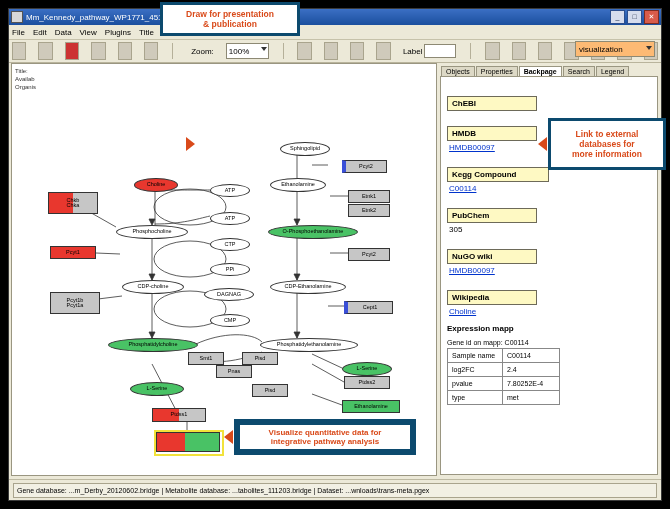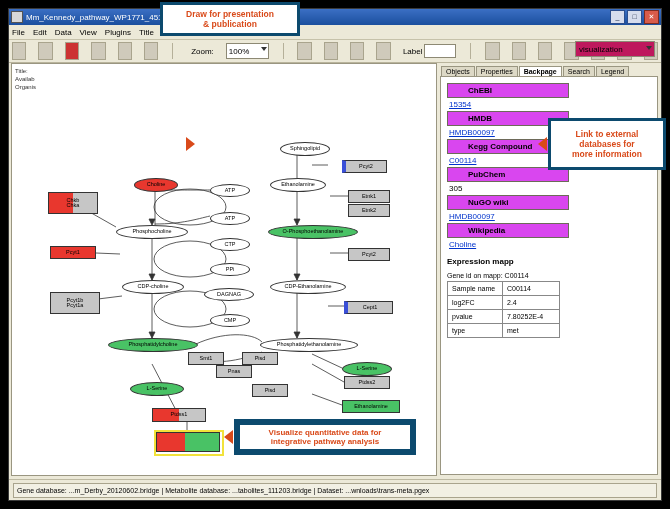--- a/index.html
+++ b/index.html
@@ -22,36 +22,36 @@
   .toolbar{height:22px;background:#ece9d8;display:flex;align-items:center;padding:0 3px;gap:12px;border-bottom:1px solid #b9b49c;}
   .tbtn{width:16px;height:16px;background:#dedacb;border:1px solid #a9a48d;}
   .tbtn.red{background:#c33;}
   .tbtn.gry{background:#cfcabb;}
   .zoomlbl{font-size:8px;margin-left:4px;}
   .zoomsel{width:50px;height:14px;font-size:8px;border:1px solid #8d8974;background:#fff;display:flex;align-items:center;padding-left:2px;position:relative;}
   .zoomsel .car{position:absolute;right:1px;top:3px;width:0;height:0;border-left:3px solid transparent;border-right:3px solid transparent;border-top:4px solid #333;}
   .sep{width:1px;height:16px;background:#b5b099;margin:0 2px;}
   .labelbox{display:flex;align-items:center;gap:2px;font-size:8px;}
   .labelfield{width:30px;height:12px;background:#fff;border:1px solid #8d8974;}
-  .vizsel{position:absolute;right:6px;top:32px;width:75px;height:14px;background:#be185d;border:1px solid #8d8974;font-size:8px;display:flex;align-items:center;padding-left:3px;}
+  .vizsel{position:absolute;right:6px;top:32px;width:75px;height:14px;background:#fdba74;border:1px solid #8d8974;font-size:8px;display:flex;align-items:center;padding-left:3px;}
   .vizsel .car{position:absolute;right:2px;top:4px;width:0;height:0;border-left:3px solid transparent;border-right:3px solid transparent;border-top:4px solid #333;}
 
   
   .content{position:absolute;left:0;top:52px;right:0;bottom:22px;display:flex;}
   .canvaswrap{position:relative;width:424px;background:#fff;border:1px solid #9a9681;margin:2px;overflow:hidden;}
   .sidebar{flex:1;margin:2px 2px 2px 0;background:#ece9d8;display:flex;flex-direction:column;}
 
   .infolines{position:absolute;left:3px;top:3px;font-size:6px;color:#333;line-height:8px;}
 
   
   .tabs{display:flex;height:13px;align-items:flex-end;gap:1px;padding-left:2px;}
   .tab{font-size:7px;padding:1px 4px;border:1px solid #9a9681;border-bottom:none;background:#ddd9c6;}
   .tab.active{background:#fff;font-weight:bold;}
   .sidepanel{flex:1;background:#fff;border:1px solid #9a9681;margin:0 1px 1px 1px;padding:4px 6px;overflow:hidden;}
-  .dbbox{border:1px solid #6d6a59;background:#d946ef;font-size:8px;font-weight:bold;padding:2px 20px;width:80px;margin-top:2px;}
+  .dbbox{border:1px solid #6d6a59;background:#fef9c3;font-size:8px;font-weight:bold;padding:2px 4px;width:80px;margin-top:15px;}
   .dblink{color:#0033cc;text-decoration:underline;font-size:8px;margin:2px 0 0 2px;display:block;}
   .dbplain{font-size:8px;margin:2px 0 0 2px;}
   .exprhdr{font-size:8px;font-weight:bold;margin-top:8px;}
   .genelbl{font-size:7px;margin-top:6px;}
   table.expr{border-collapse:collapse;margin-top:2px;font-size:7px;}
   table.expr td{border:1px solid #888;padding:1px 4px;height:11px;}
   table.expr td.k{width:46px;}
   table.expr td.v{width:48px;}
 
   
@@ -302,21 +302,20 @@
       <div class="tabs">
         <div class="tab">Objects</div>
         <div class="tab">Properties</div>
         <div class="tab active">Backpage</div>
         <div class="tab">Search</div>
         <div class="tab">Legend</div>
       </div>
 
       <div class="sidepanel">
         <div class="dbbox">ChEBI</div>
-        <a class="dblink">15354</a>
 
         <div class="dbbox">HMDB</div>
         <a class="dblink">HMDB00097</a>
 
         <div class="dbbox" style="width:92px;">Kegg Compound</div>
         <a class="dblink">C00114</a>
 
         <div class="dbbox">PubChem</div>
         <div class="dbplain">305</div>
 

